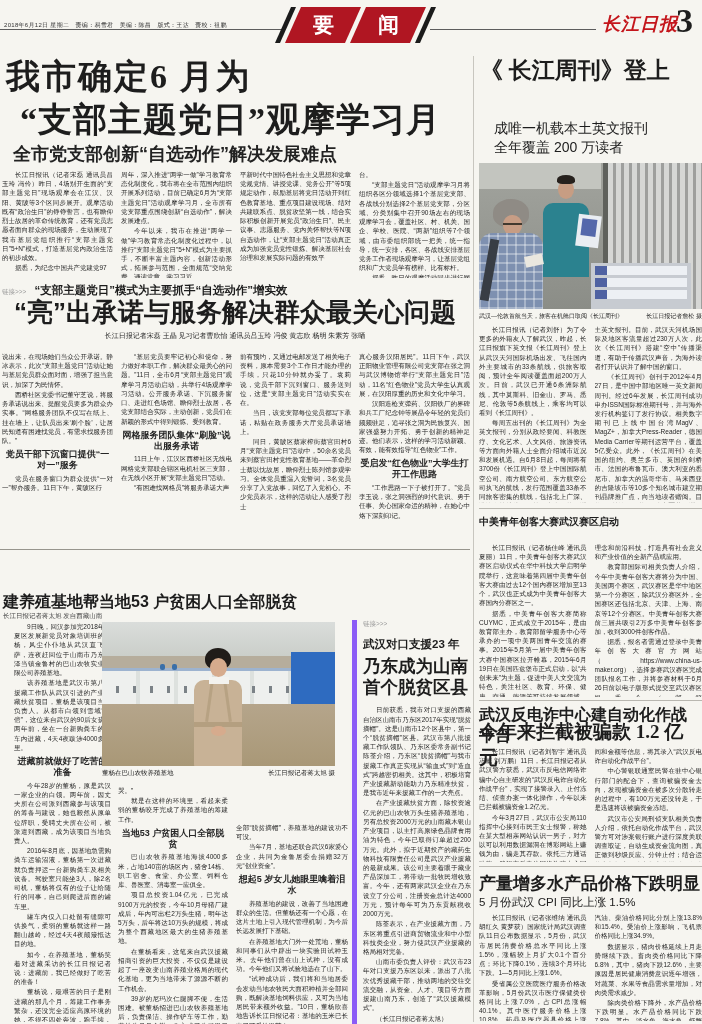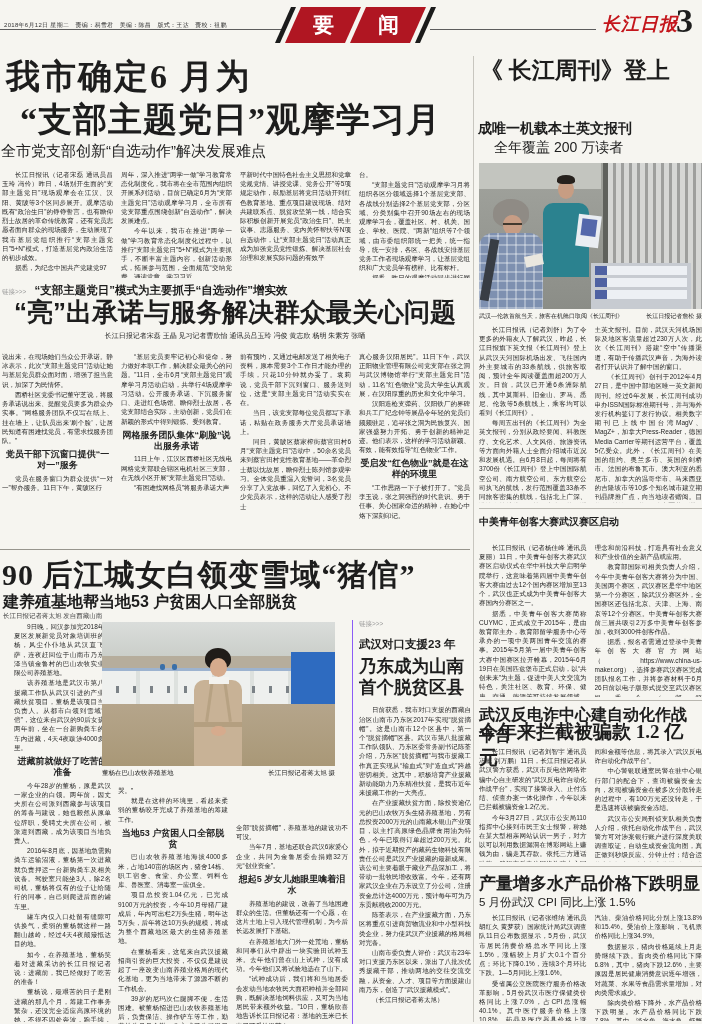--- a/index.html
+++ b/index.html
@@ -25,48 +25,48 @@
   .bred{width:60px;background:#b01622;transform:skewX(-24deg);color:#fff;display:flex;
         align-items:center;justify-content:center;font-size:21px;font-weight:700}
   .bred span{transform:skewX(24deg)}
   #masthead{left:602px;top:12px;font-size:18px;color:#c4161c;font-weight:800;font-style:italic;
             letter-spacing:1px;font-family:"Liberation Serif","DejaVu Serif",serif}
   #pagenum{left:676px;top:2px;font-size:34px;font-weight:700;font-family:"Liberation Serif","DejaVu Serif",serif}
   #vrule{left:473px;top:56px;width:1px;height:966px;background:#c8c6bf}
   
   #a1-hl1{left:6px;top:54px;font-size:34px;letter-spacing:2px}
   #a1-hl2{left:20px;top:97px;font-size:34px;letter-spacing:1px}
-  #a1-sub{left:1px;top:142px;font-size:15px;font-weight:400;color:#222}
+  #a1-sub{left:13px;top:142px;font-size:18px;font-weight:700;color:#222}
   #a1-body{left:2px;top:170px;width:468px;height:108px;overflow:hidden}
   
   #linkline{left:2px;top:280px;width:468px;white-space:nowrap}
   .linklabel{font-size:6.5px;color:#999;margin-right:8px}
   .linktext{font-size:11.5px;font-weight:700}
   #a2-hl{left:0;top:295px;width:470px;text-align:center;font-size:26px}
   #a2-byline{left:0;top:331px;width:470px;text-align:center;font-size:7px;color:#222}
   #a2-body{left:2px;top:352px;width:468px;height:195px;overflow:hidden}
   
   #hr-a3{left:0;top:549px;width:470px;height:1px;background:#97958d}
   #a3-hl{left:2px;top:555px;font-size:30px;letter-spacing:1px}
   #a3-sub{left:3px;top:592px;font-size:16px;font-weight:600}
   #a3-byline{left:3px;top:612px;font-size:6.5px;color:#444}
   #a3-col1{left:14px;top:622px;width:97px;height:400px;overflow:hidden}
   #a3-photo{left:102px;top:622px;width:233px;height:144px;background:#cdd1ce;overflow:hidden}
   #a3-caption{left:102px;top:769px;width:233px;font-size:6.5px;display:flex;justify-content:space-between;color:#222}
   #a3-col2{left:118px;top:786px;width:110px;height:238px;overflow:hidden}
   #a3-col3{left:236px;top:823px;width:112px;height:238px;overflow:hidden}
   
-  #a4{left:352px;top:620px;width:119px;height:404px;border-left:1px solid #8b5cf6;padding-left:6px;overflow:hidden}
+  #a4{left:352px;top:620px;width:119px;height:404px;border-left:5px solid #8b5cf6;padding-left:6px;overflow:hidden}
   #a4-label{font-size:6.5px;color:#999}
   #a4-kicker{font-size:11.5px;font-weight:700;margin-top:8px}
   #a4-hl{font-size:17.5px;font-weight:800;line-height:1.18;margin:4px 0 8px}
   
   #b1-hl1{left:480px;top:55px;font-size:23px}
   #b1-hl2{left:494px;top:85px;font-size:25px;letter-spacing:1px}
-  #b1-sub1{left:478px;top:120px;font-size:14px;font-weight:700}
+  #b1-sub1{left:494px;top:120px;font-size:14px;font-weight:400}
   #b1-sub2{left:494px;top:139px;font-size:14px;font-weight:500}
   #b1-photo{left:479px;top:163px;width:223px;height:146px;background:linear-gradient(#a2a49e,#8b8d87);overflow:hidden}
   #b1-caption{left:479px;top:312px;width:223px;font-size:6px;display:flex;justify-content:space-between;color:#222}
   #b1-body{left:479px;top:325px;width:223px;height:178px;overflow:hidden}
   #hr-b2{left:479px;top:508px;width:223px;height:1px;background:#b9b7b0}
   #b2-hl{left:479px;top:515px;width:223px;font-size:10px}
   #b2-body{left:479px;top:543px;width:223px;height:154px;overflow:hidden}
   #hr-b3{left:479px;top:700px;width:223px;height:1px;background:#b9b7b0}
   #b3-kicker{left:479px;top:705px;font-size:16px;font-weight:700}
   #b3-hl{left:479px;top:719px;font-size:19px}
@@ -181,27 +181,26 @@
         <p class="para">“有困难找网格员”将服务承诺大声</p>
       </div>
     <div class="col">
         <p class="para noind">前有预约，又通过电邮发送了相关电子资料，原本需要3个工作日才能办理的手续，只花10分钟就办妥了。袁莉说，党员干部下沉到窗口、服务送到位，这是“支部主题党日”活动实实在在。</p>
         <p class="para">当日，该党支部每位党员都写下承诺，粘贴在政务服务大厅党员承诺墙上。</p>
         <p class="para">同日，黄陂区蔡家榨街蔡官田村6月“支部主题党日”活动中，50余名党员来到蔡官田村党性教育基地——革命烈士蔡以忱故居，瞻仰烈士陈列馆参观学习。全体党员重温入党誓词，3名党员分享了入党故事，回忆了入党初心。不少党员表示，这样的活动让人感受了烈士</p>
       </div>
     <div class="col">
         <p class="para noind">真心服务汉阳居民”。11日下午，武汉正阳物业管理有限公司党支部在张之洞与武汉博物馆举行“支部主题党日”活动，11名“红色物业”党员大学生认真观展，在汉阳厚重的历史和文化中学习。</p>
         <p class="para">汉阳造枪支弹药、汉阳铁厂的界碑和兵工厂纪念钟等展品令年轻的党员们频频驻足，追寻张之洞为民族复兴、国家强盛努力开拓、勇于创新的精神足迹。他们表示，这样的学习活动新颖、有效，能有效指导“红色物业”工作。</p>
-        <h5 class="colhead">受启发“红色物业”就是在这样的环境里</h5>
+        <h5 class="colhead">受启发“红色物业”大学生打开工作思路</h5>
         <p class="para">“工作思路一下子被打开了。”党员李玉说，张之洞强烈的时代意识、勇于任事、关心国家命运的精神，在她心中烙下深刻印记。</p>
       </div>
   </div>
 
   <div id="hr-a3" class="abs"></div>
-  <div id="a3-hl" class="abs serifhead">90 后江城女白领变雪域“猪倌”</div>
   <div id="a3-sub" class="abs">建养殖基地帮当地53 户贫困人口全部脱贫</div>
   <div id="a3-byline" class="abs">长江日报记者蒋太旭 发自西藏山南</div>
   <div id="a3-col1" class="abs bodytxt">
       <p class="para">9日晚，回汉参加完2018年江夏区发展新党员对象培训班的董杨，风尘仆仆地从武汉直飞拉萨，连夜赶回位于山南市乃东区泽当镇金鲁村的巴山农牧实业有限公司养殖基地。</p>
       <p class="para">该养殖基地是武汉市第八批援藏工作队从武汉引进的产业援藏扶贫项目，董杨是该项目当地负责人。从都市白领到雪域“猪倌”，这位来自武汉的90后女孩，两年前，坐在一台新购粪车的罐车内进藏，4天4夜跋涉4000多公里。</p>
       <h5 class="colhead">进藏前就做好了吃苦的准备</h5>
       <p class="para">今年28岁的董杨，原是武汉一家企业的白领。两年前，因丈夫所在公司派到西藏参与该项目的筹备与建设，她也毅然从原单位辞职，受聘丈夫所在公司，被派遣到西藏，成为该项目当地负责人。</p>
       <p class="para">2016年8月底，因基地急需购粪车运输沼液，董杨第一次进藏就负责押运一台新购粪车及相关设备。驾驶室只能坐3人，除2名司机，董杨将仅有的位子让给随行的同事，自己则爬进后面的罐车里。</p>
       <p class="para">罐车内仅入口处留有缝隙可供换气，柔弱的董杨就这样一路翻山越岭，经过4天4夜颠簸抵达目的地。</p>
       <p class="para">如今，在养殖基地，董杨笑着对进藏采访的长江日报记者说：进藏前，我已经做好了吃苦的准备！</p>

